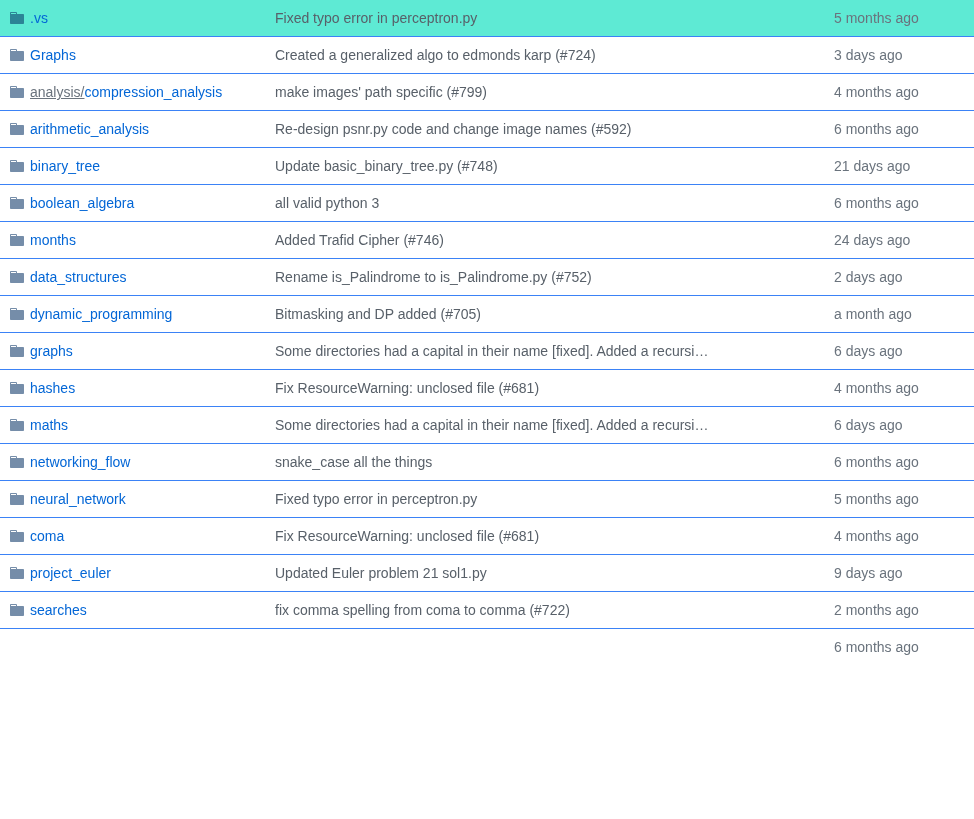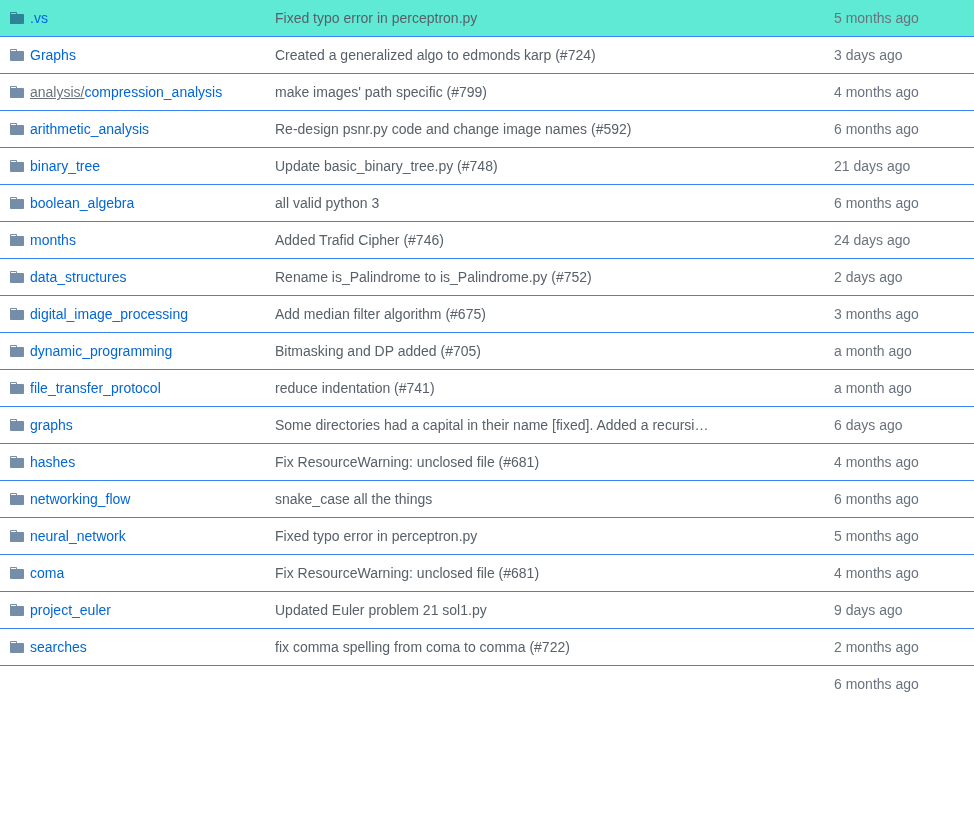--- a/index.html
+++ b/index.html
@@ -121,51 +121,44 @@
       <tr class="file-row">
         <td class="col-name"><svg class="folder-icon" viewBox="0 0 14 16" width="14" height="16">
             <path fill-rule="evenodd" d="M13 4H7V3c0-.66-.31-1-1-1H1c-.55 0-1 .45-1 1v10c0 .55.45 1 1 1h12c.55 0 1-.45 1-1V5c0-.55-.45-1-1-1zM6 4H1V3h5v1z"></path>
           </svg><a class="name-link">data_structures</a></td>
         <td class="col-msg"><a class="msg-link">Rename is_Palindrome to is_Palindrome.py (#752)</a></td>
         <td class="col-age">2 days ago</td>
       </tr>
       <tr class="file-row">
         <td class="col-name"><svg class="folder-icon" viewBox="0 0 14 16" width="14" height="16">
             <path fill-rule="evenodd" d="M13 4H7V3c0-.66-.31-1-1-1H1c-.55 0-1 .45-1 1v10c0 .55.45 1 1 1h12c.55 0 1-.45 1-1V5c0-.55-.45-1-1-1zM6 4H1V3h5v1z"></path>
-          </svg><a class="name-link">digital_image_processing</a></td>
-        <td class="col-msg"><a class="msg-link">Add median filter algorithm (#675)</a></td>
-        <td class="col-age">3 months ago</td>
-      </tr>
-      <tr class="file-row">
-        <td class="col-name"><svg class="folder-icon" viewBox="0 0 14 16" width="14" height="16">
-            <path fill-rule="evenodd" d="M13 4H7V3c0-.66-.31-1-1-1H1c-.55 0-1 .45-1 1v10c0 .55.45 1 1 1h12c.55 0 1-.45 1-1V5c0-.55-.45-1-1-1zM6 4H1V3h5v1z"></path>
           </svg><a class="name-link">dynamic_programming</a></td>
         <td class="col-msg"><a class="msg-link">Bitmasking and DP added (#705)</a></td>
-        <td class="col-age">a month ago</td>
-      </tr>
-      <tr class="file-row">
-        <td class="col-name"><svg class="folder-icon" viewBox="0 0 14 16" width="14" height="16">
-            <path fill-rule="evenodd" d="M13 4H7V3c0-.66-.31-1-1-1H1c-.55 0-1 .45-1 1v10c0 .55.45 1 1 1h12c.55 0 1-.45 1-1V5c0-.55-.45-1-1-1zM6 4H1V3h5v1z"></path>
-          </svg><a class="name-link">file_transfer_protocol</a></td>
-        <td class="col-msg"><a class="msg-link">reduce indentation (#741)</a></td>
         <td class="col-age">a month ago</td>
       </tr>
       <tr class="file-row">
         <td class="col-name"><svg class="folder-icon" viewBox="0 0 14 16" width="14" height="16">
             <path fill-rule="evenodd" d="M13 4H7V3c0-.66-.31-1-1-1H1c-.55 0-1 .45-1 1v10c0 .55.45 1 1 1h12c.55 0 1-.45 1-1V5c0-.55-.45-1-1-1zM6 4H1V3h5v1z"></path>
           </svg><a class="name-link">graphs</a></td>
         <td class="col-msg"><a class="msg-link">Some directories had a capital in their name [fixed]. Added a recursi…</a></td>
         <td class="col-age">6 days ago</td>
       </tr>
       <tr class="file-row">
         <td class="col-name"><svg class="folder-icon" viewBox="0 0 14 16" width="14" height="16">
             <path fill-rule="evenodd" d="M13 4H7V3c0-.66-.31-1-1-1H1c-.55 0-1 .45-1 1v10c0 .55.45 1 1 1h12c.55 0 1-.45 1-1V5c0-.55-.45-1-1-1zM6 4H1V3h5v1z"></path>
           </svg><a class="name-link">hashes</a></td>
         <td class="col-msg"><a class="msg-link">Fix ResourceWarning: unclosed file (#681)</a></td>
         <td class="col-age">4 months ago</td>
+      </tr>
+      <tr class="file-row">
+        <td class="col-name"><svg class="folder-icon" viewBox="0 0 14 16" width="14" height="16">
+            <path fill-rule="evenodd" d="M13 4H7V3c0-.66-.31-1-1-1H1c-.55 0-1 .45-1 1v10c0 .55.45 1 1 1h12c.55 0 1-.45 1-1V5c0-.55-.45-1-1-1zM6 4H1V3h5v1z"></path>
+          </svg><a class="name-link">maths</a></td>
+        <td class="col-msg"><a class="msg-link">Some directories had a capital in their name [fixed]. Added a recursi…</a></td>
+        <td class="col-age">6 days ago</td>
       </tr>
       <tr class="file-row">
         <td class="col-name"><svg class="folder-icon" viewBox="0 0 14 16" width="14" height="16">
             <path fill-rule="evenodd" d="M13 4H7V3c0-.66-.31-1-1-1H1c-.55 0-1 .45-1 1v10c0 .55.45 1 1 1h12c.55 0 1-.45 1-1V5c0-.55-.45-1-1-1zM6 4H1V3h5v1z"></path>
           </svg><a class="name-link">networking_flow</a></td>
         <td class="col-msg"><a class="msg-link">snake_case all the things</a></td>
         <td class="col-age">6 months ago</td>
       </tr>
       <tr class="file-row">
         <td class="col-name"><svg class="folder-icon" viewBox="0 0 14 16" width="14" height="16">

